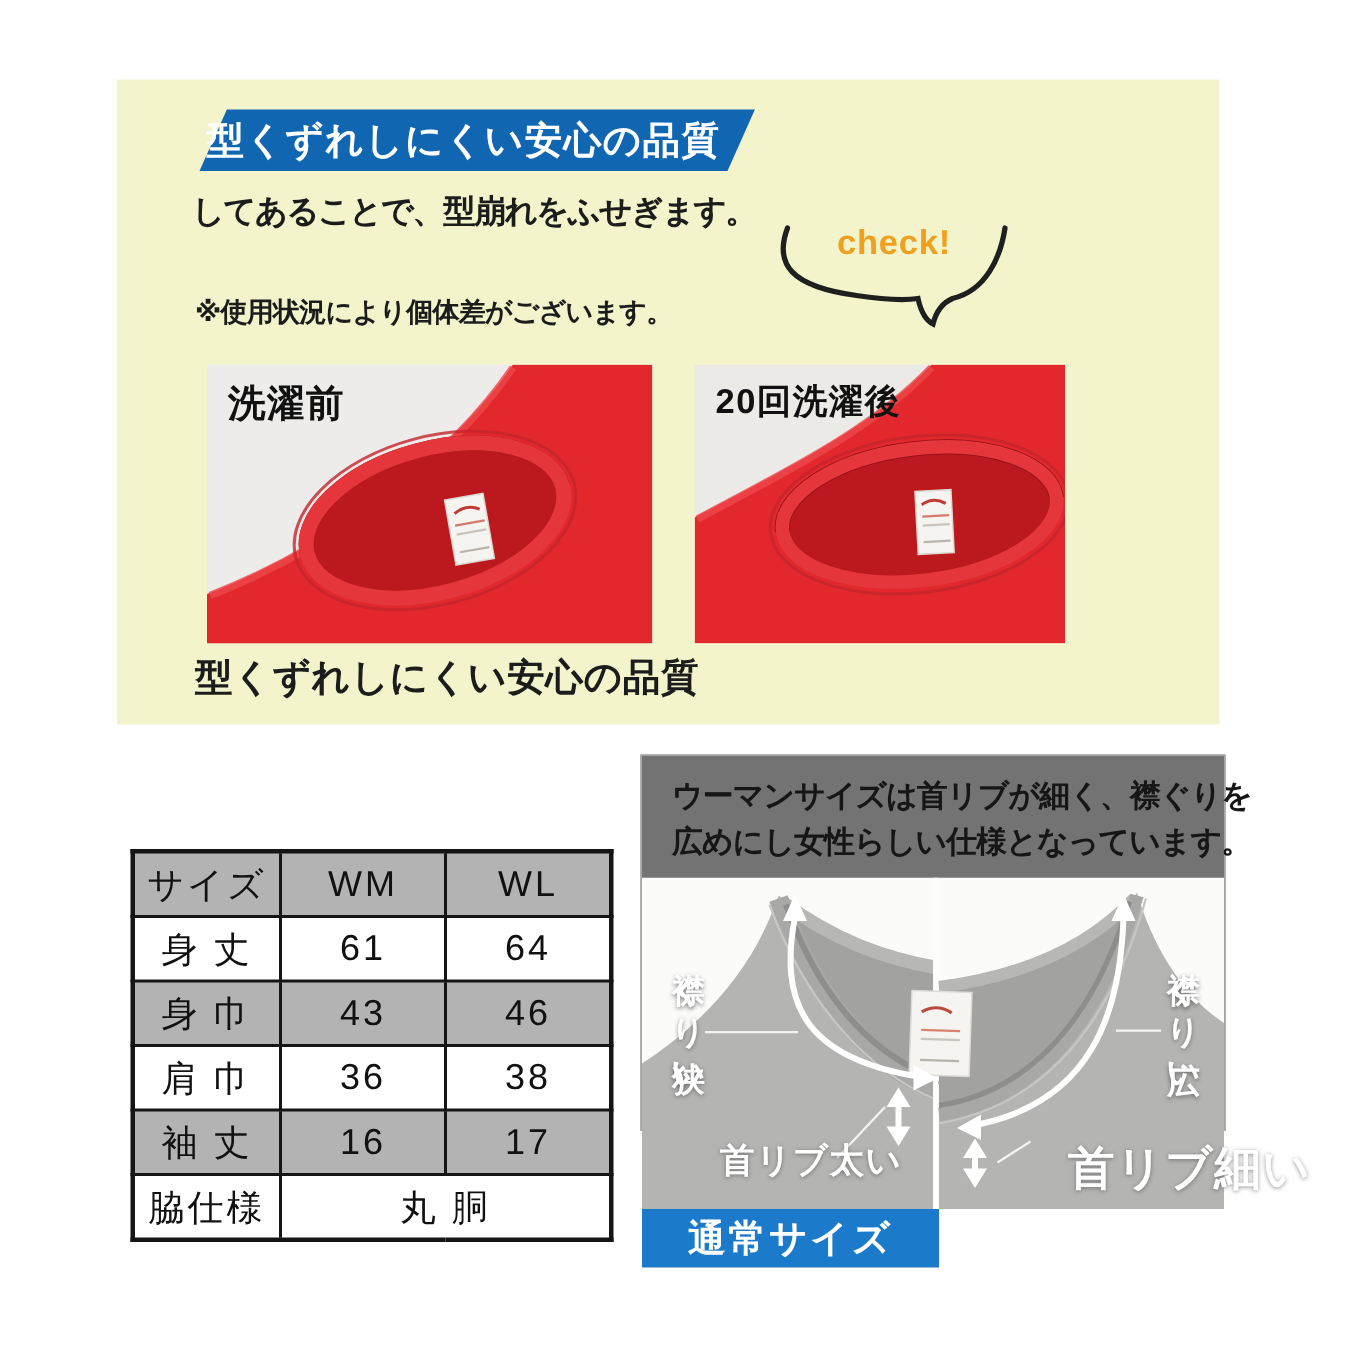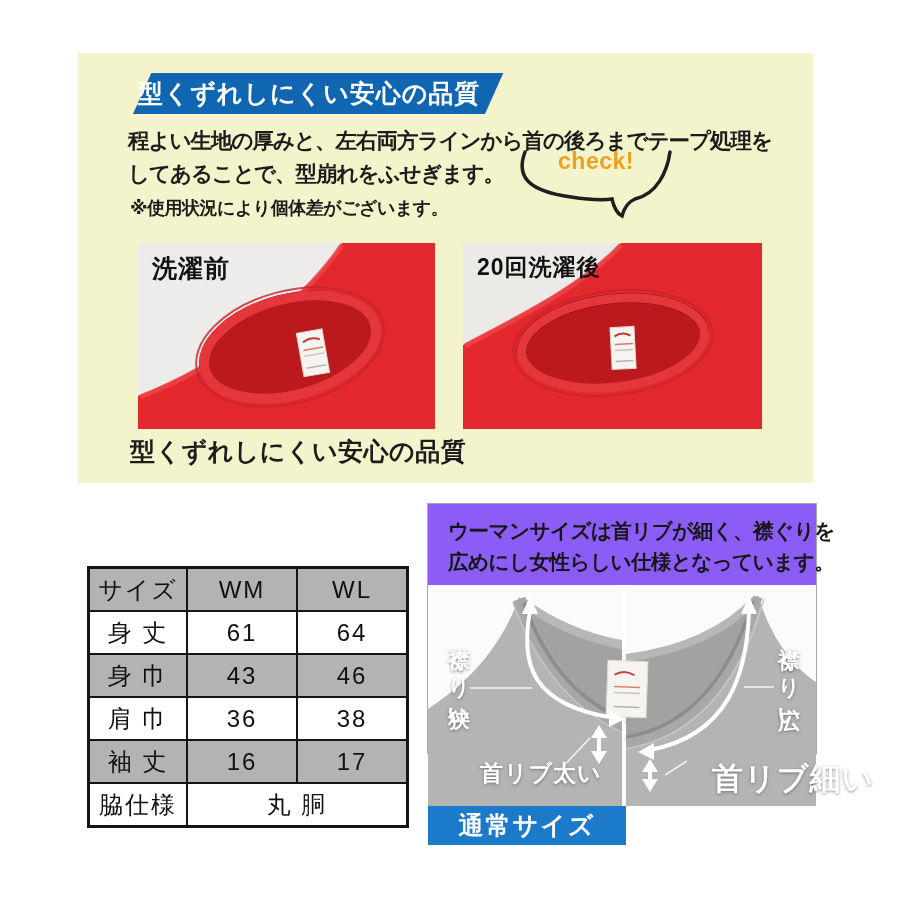--- a/index.html
+++ b/index.html
@@ -14,40 +14,40 @@
   .banner-label{position:absolute;inset:0;display:flex;align-items:center;justify-content:center;
     color:#ffffff;font-weight:bold;font-size:25px;letter-spacing:1px;white-space:nowrap;}
   .top-desc{left:50px;top:72px;width:672px;color:#1c1c1c;font-weight:bold;font-size:21.5px;
     line-height:33px;letter-spacing:-1px;white-space:nowrap;}
   .top-note{left:52px;top:143px;color:#1c1c1c;font-weight:bold;font-size:18px;letter-spacing:-0.5px;white-space:nowrap;}
   .check-wrap{left:437px;top:95px;width:162px;height:72px;}
   .check-text{position:absolute;left:0;right:0;top:0;text-align:center;color:#f0a01d;
     font-weight:bold;font-size:23px;letter-spacing:0.5px;}
   .photo{overflow:hidden;}
   .photo-before{left:60px;top:190px;width:297px;height:239px;}
-  .photo-after{left:385px;top:190px;width:299px;height:186px;}
+  .photo-after{left:385px;top:190px;width:247px;height:186px;}
   .photo-label{position:absolute;left:14px;top:9px;color:#111;font-weight:bold;font-size:25px;letter-spacing:1px;white-space:nowrap;}
   .photo-label.small{font-size:23px;}
   .top-caption{left:52px;top:382px;color:#1c1c1c;font-weight:bold;font-size:25px;letter-spacing:0.5px;white-space:nowrap;}
 
   
   .pink-banner{left:82px;top:500px;width:304px;height:42px;}
   .pink-banner .skew-bg{position:absolute;inset:0;background:#ea4f96;transform:skewX(-18deg);transform-origin:0 100%;}
   .size-table-wrap{left:87px;top:566px;}
   table.size-table{border-collapse:collapse;table-layout:fixed;width:312px;background:#ffffff;}
   table.size-table td{border:2px solid #151515;height:41px;text-align:center;vertical-align:middle;
     font-size:24px;color:#111;letter-spacing:2px;padding:0;}
   table.size-table tr.gray td{background:#b3b3b3;}
   table.size-table{border:3px solid #151515;}
   .col-label{width:96px;}
   .col-wm{width:108px;}
   .col-wl{width:108px;}
 
   
-  .woman-panel{left:427px;top:503px;width:390px;height:251px;background:#8b5cf6;border:1px solid #a8a8a8;box-sizing:border-box;}
+  .woman-panel{left:427px;top:503px;width:390px;height:251px;background:#737373;border:1px solid #a8a8a8;box-sizing:border-box;}
   .woman-desc{left:20px;top:11px;color:#161616;font-weight:bold;font-size:20.5px;line-height:31px;
     letter-spacing:-0.5px;white-space:nowrap;}
   .collar-photo{left:0;top:81px;width:388px;height:221px;}
   .ann{color:#ffffff;font-weight:bold;text-shadow:0 1px 3px rgba(60,60,60,.55);white-space:nowrap;}
   .ann-v{writing-mode:vertical-rl;font-size:22px;letter-spacing:3px;}
   .ann-collar-narrow{left:16px;top:127px;}
   .ann-collar-wide{left:346px;top:127px;}
   .ann-rib-thick{left:20px;top:254px;font-size:23px;letter-spacing:1px;margin-left:32px;}
   .ann-rib-thin{left:284px;top:254px;font-size:31px;letter-spacing:1px;}
   .bar{top:302px;height:39px;display:flex;align-items:center;justify-content:center;
@@ -61,21 +61,20 @@
 <div id="stage">
 
   <div class="abs top-panel">
 
     <div class="abs blue-banner">
       <div class="skew-bg"></div>
       <div class="banner-label">型くずれしにくい安心の品質</div>
     </div>
 
     <div class="abs top-desc">
-      <div>程よい生地の厚みと、左右両方ラインから首の後ろまでテープ処理を</div>
       <div>してあることで、型崩れをふせぎます。</div>
     </div>
 
     <div class="abs top-note">※使用状況により個体差がございます。</div>
 
     <div class="abs check-wrap">
       <svg width="162" height="72" viewBox="0 0 162 72">
         <path d="M10,4 C1,28 12,43 56,49 C76,52 90,52 97,51 C99,60 103,66 107,68 C109,60 113,54 120,51 C142,46 152,24 155,4" fill="none" stroke="#1f1f1f" stroke-width="3.5" stroke-linecap="round"></path>
       </svg>
       <div class="check-text">check!</div>

